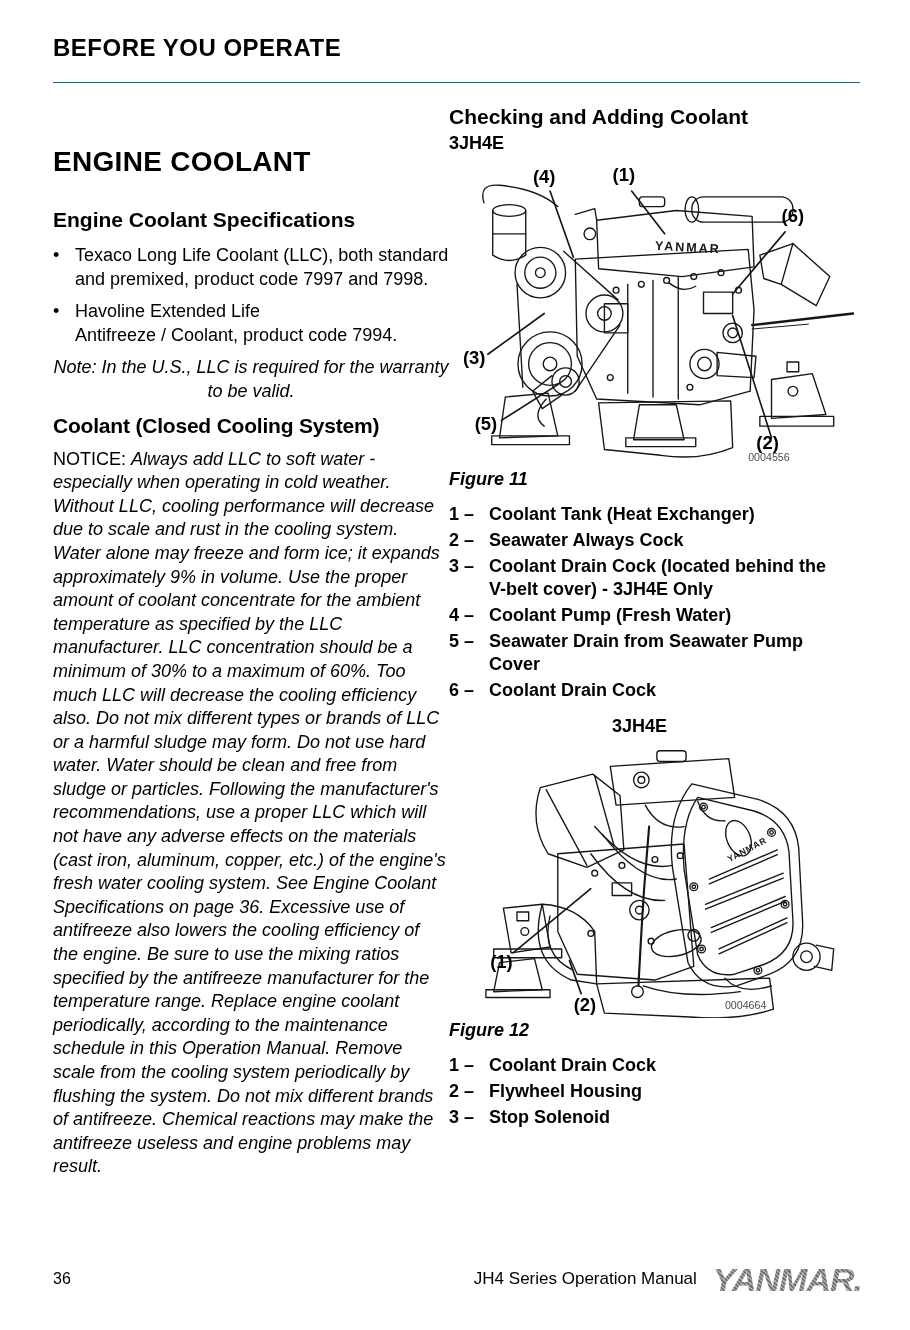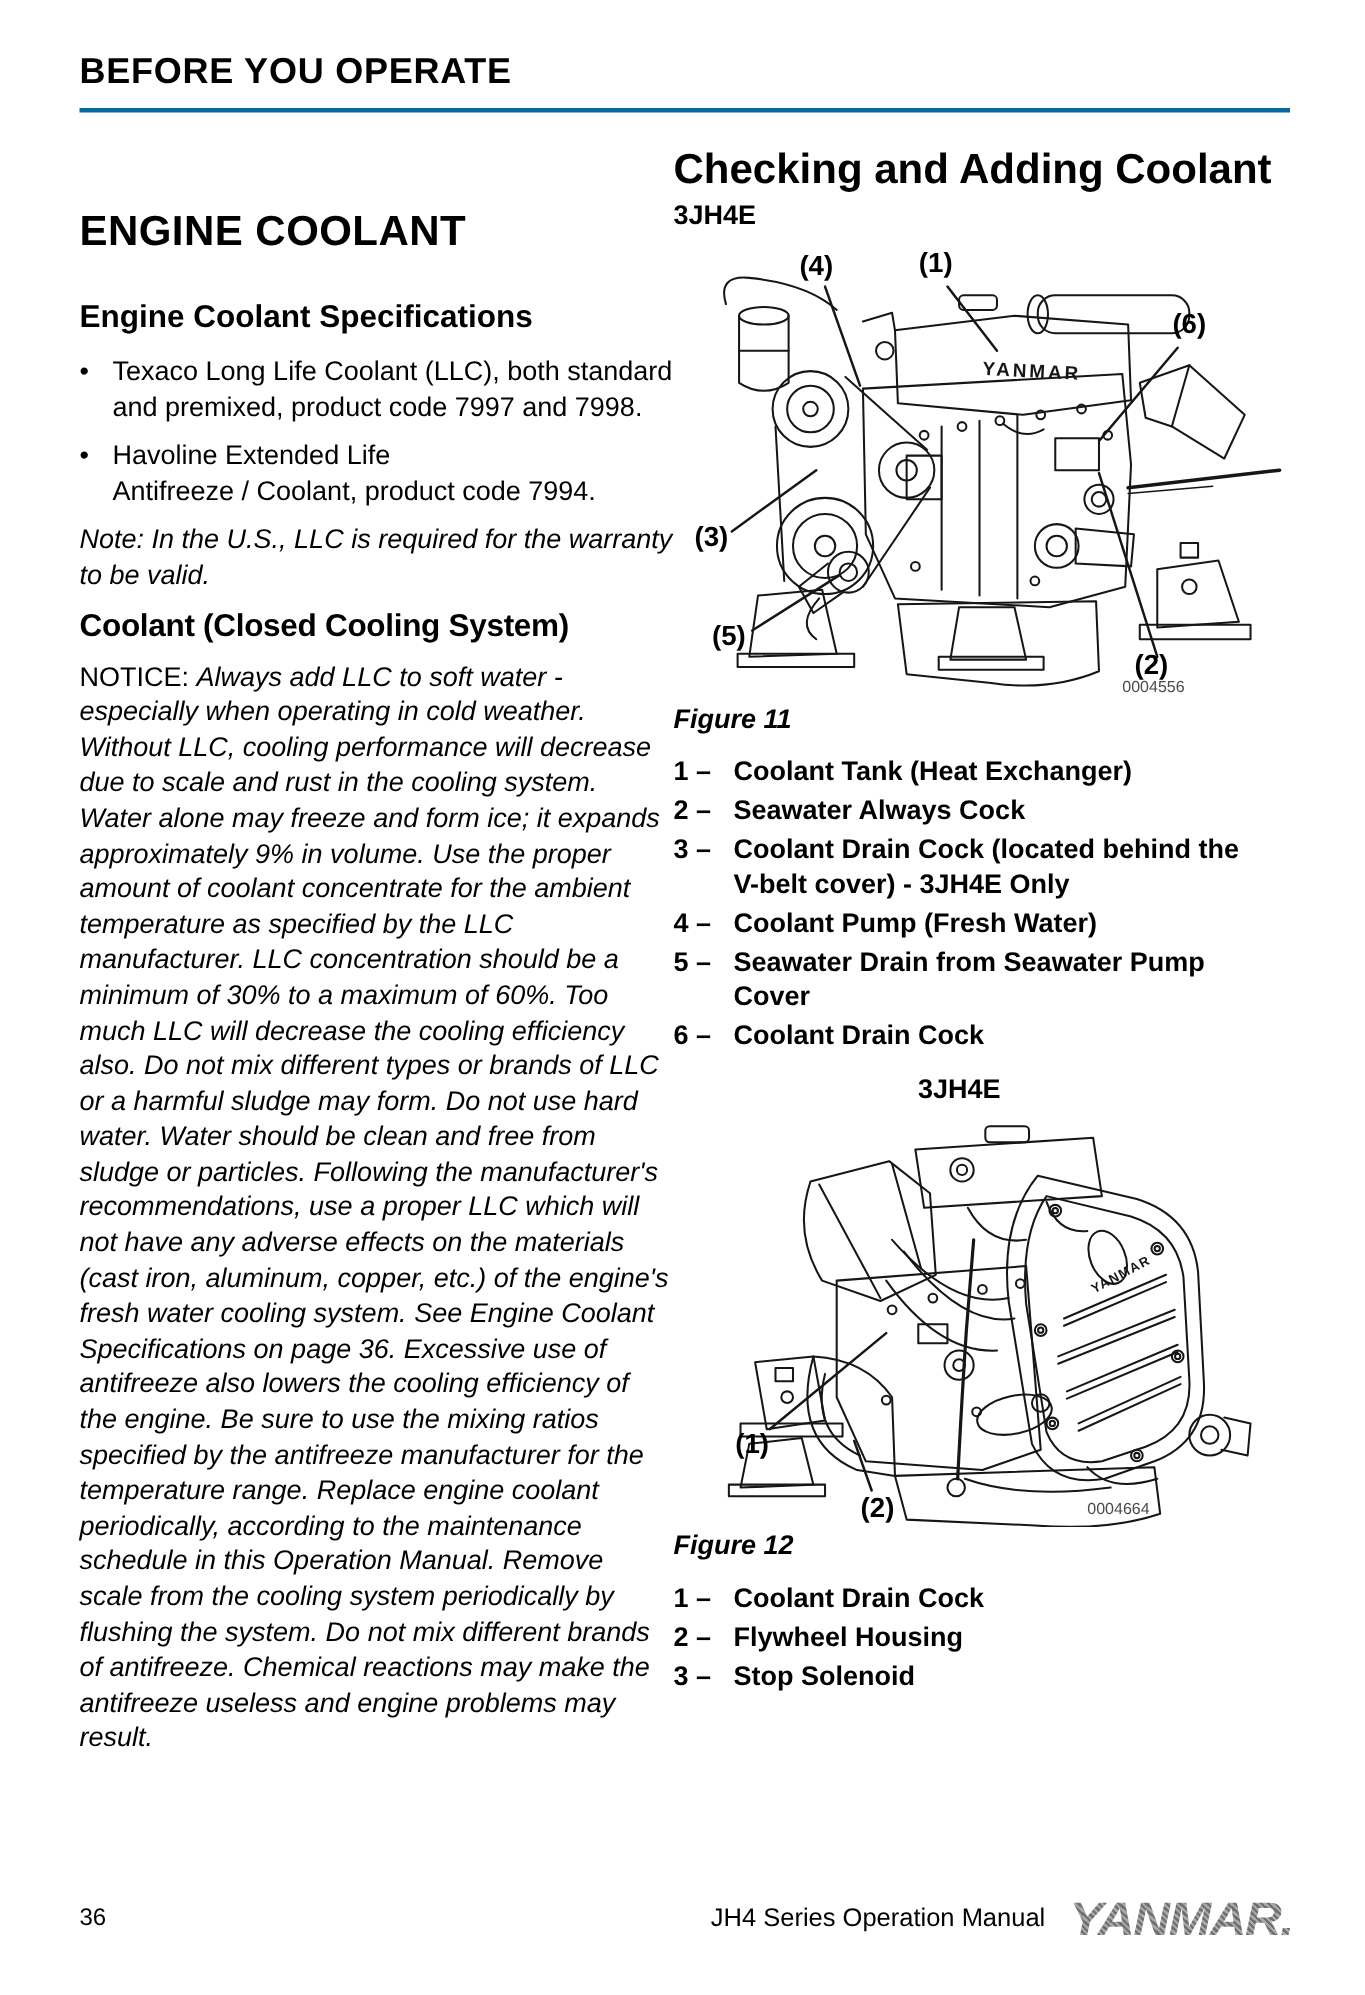--- a/index.html
+++ b/index.html
@@ -7,44 +7,44 @@
   .page {
     width:910px; height:1330px; position:relative; margin:0 auto;
     background:#ffffff; color:#000;
     font-family:"Liberation Sans","DejaVu Sans",sans-serif;
     overflow:hidden;
   }
   .content { padding:34px 50px 0 53px; }
 
   .doc-header {
     font-size:24px; font-weight:bold; letter-spacing:.5px;
-    border-bottom:3px solid #0369a1; padding-bottom:10px;
+    border-bottom:1px solid #0369a1; padding-bottom:20px;
   }
 
   .cols { display:flex; margin-top:22px; }
   .col-left  { width:396px; }
   .col-right { width:411px; }
 
   h1.engine-coolant { font-size:28px; font-weight:bold; letter-spacing:.3px; margin:41px 0 30px; }
   h2.section { font-size:21px; font-weight:bold; margin:0 0 12px; }
 
   .body-text { font-size:18px; line-height:23.6px; }
 
   ul.spec-list { list-style:none; margin:2px 0 0; }
   ul.spec-list li { display:flex; margin-bottom:9px; }
   .bullet-char { width:22px; flex-shrink:0; }
   .bullet-text { white-space:pre-line; }
 
-  .note { font-style:italic; margin:8px 0 10px; }
+  .note { font-style:italic; margin:8px 0 10px;text-align:center; }
 
   h2.coolant-head { font-size:21px; font-weight:bold; margin:6px 0 10px; letter-spacing:-.2px; }
   .notice-label { font-style:normal; }
   .notice-body  { font-style:italic; }
 
-  h2.right-head { font-size:28px; font-weight:bold; margin:0 0 4px; }
+  h2.right-head { font-size:21px; font-weight:bold; margin:0 0 4px; }
   .right-sub    { font-size:18px; font-weight:bold; margin:0 0 4px; }
 
   .figure-wrap { width:408px; }
   .figure-wrap svg { display:block; }
   .fig-caption { font-size:18px; font-weight:bold; font-style:italic; text-align:left; margin:2px 30px 0 0; }
 
   .legend { margin-top:13px; font-size:18px; font-weight:bold; line-height:23px; }
   .lrow { display:flex; margin-bottom:3px; }
   .lnum { width:40px; flex-shrink:0; }
   .ltext { flex:1; max-width:345px; }

